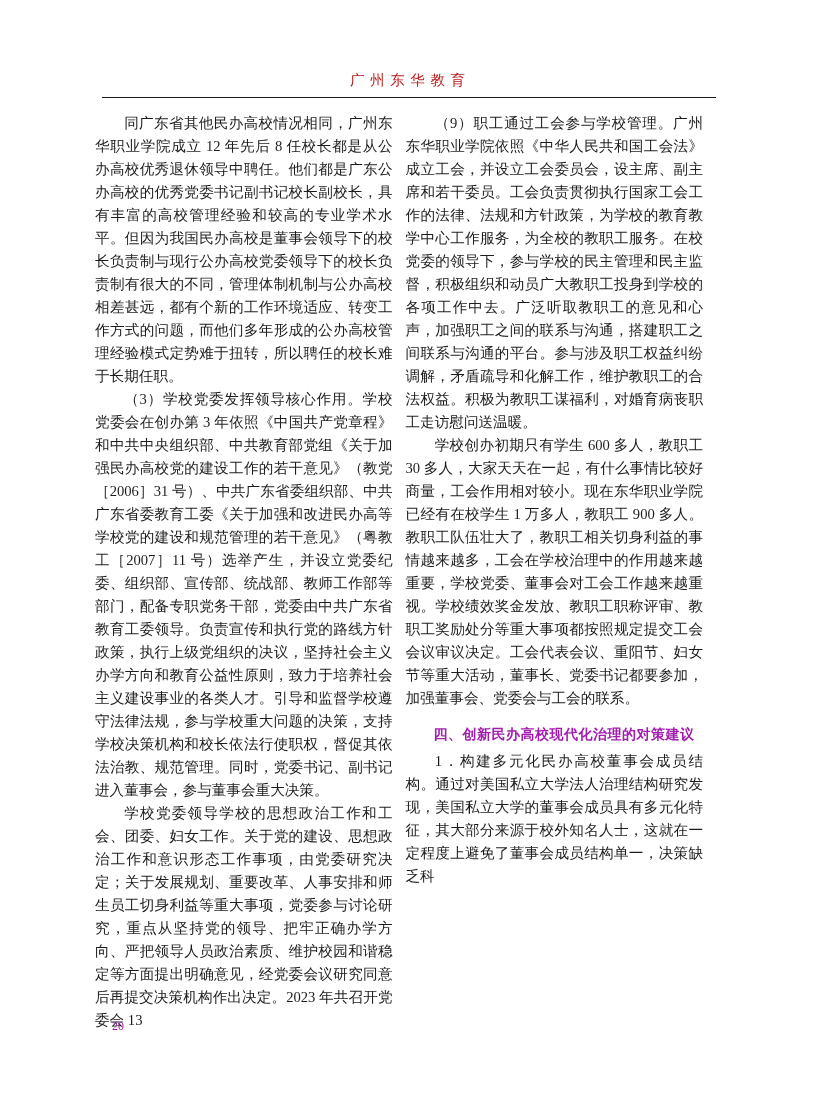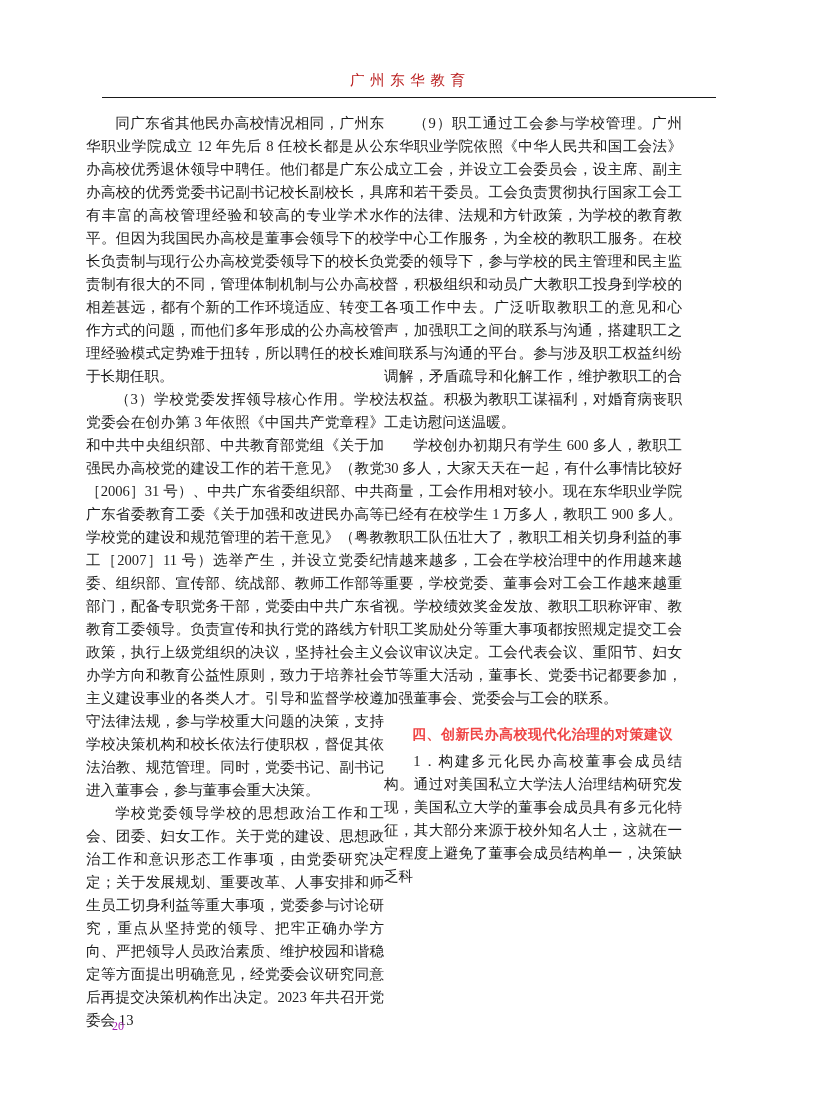--- a/index.html
+++ b/index.html
@@ -28,43 +28,43 @@
     position: absolute;
     top: 97px;
     left: 102px;
     width: 614px;
     height: 1px;
     background: #1a1a1a;
   }
   .text-columns {
     position: absolute;
     top: 112px;
-    left: 86px;
+    left: 95px;
     width: 608px;
     display: flex;
-    gap: 0;
+    gap: 13px;
   }
   .column {
     width: 298px;
     font-size: 14.6px;
     line-height: 23px;
     text-align: justify;
     text-justify: inter-ideograph;
   }
   .para { margin: 0; }
   .para.indent { text-indent: 2em; }
   .heading {
     font-family: "Liberation Sans", "DejaVu Sans", sans-serif;
     font-weight: 700;
     font-size: 14px;
     line-height: 23px;
     text-indent: 2em;
     letter-spacing: 0.5px;
     margin: 13px 0 4px 0;
-    color: #ef4444;
+    color: #a21caf;
   }
   .page-number {
     position: absolute;
     left: 112px;
     top: 1019px;
     font-size: 12px;
     color: #a21caf;
   }
 </style>
 </head>

